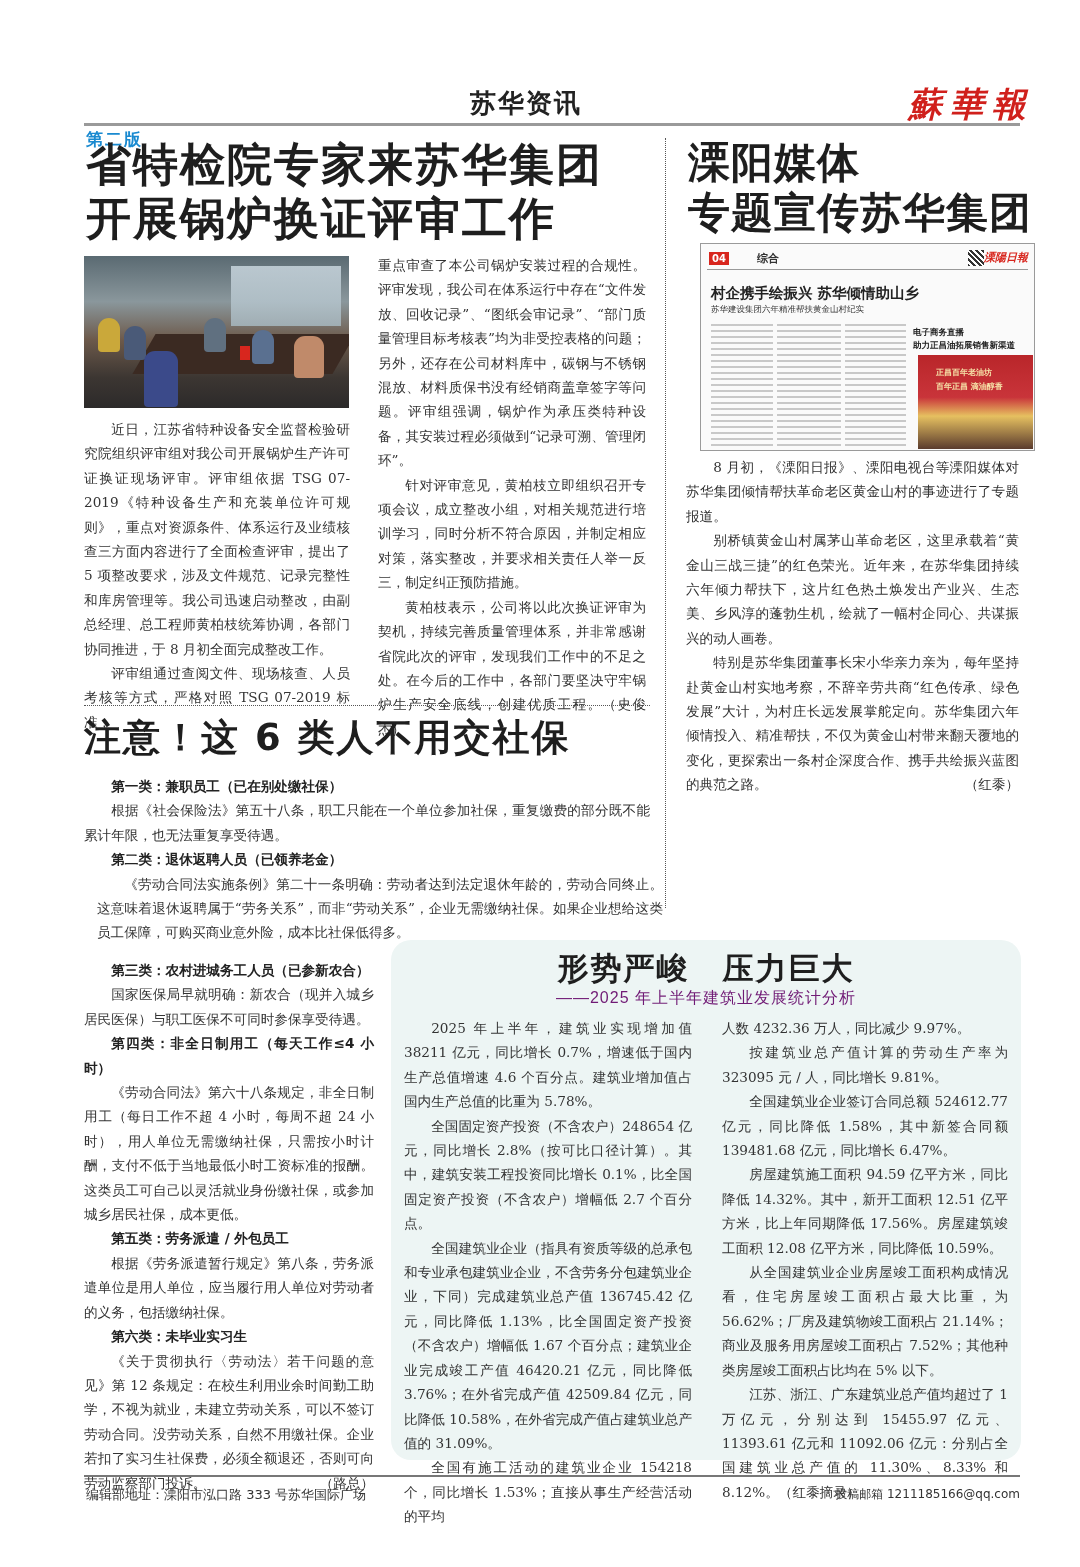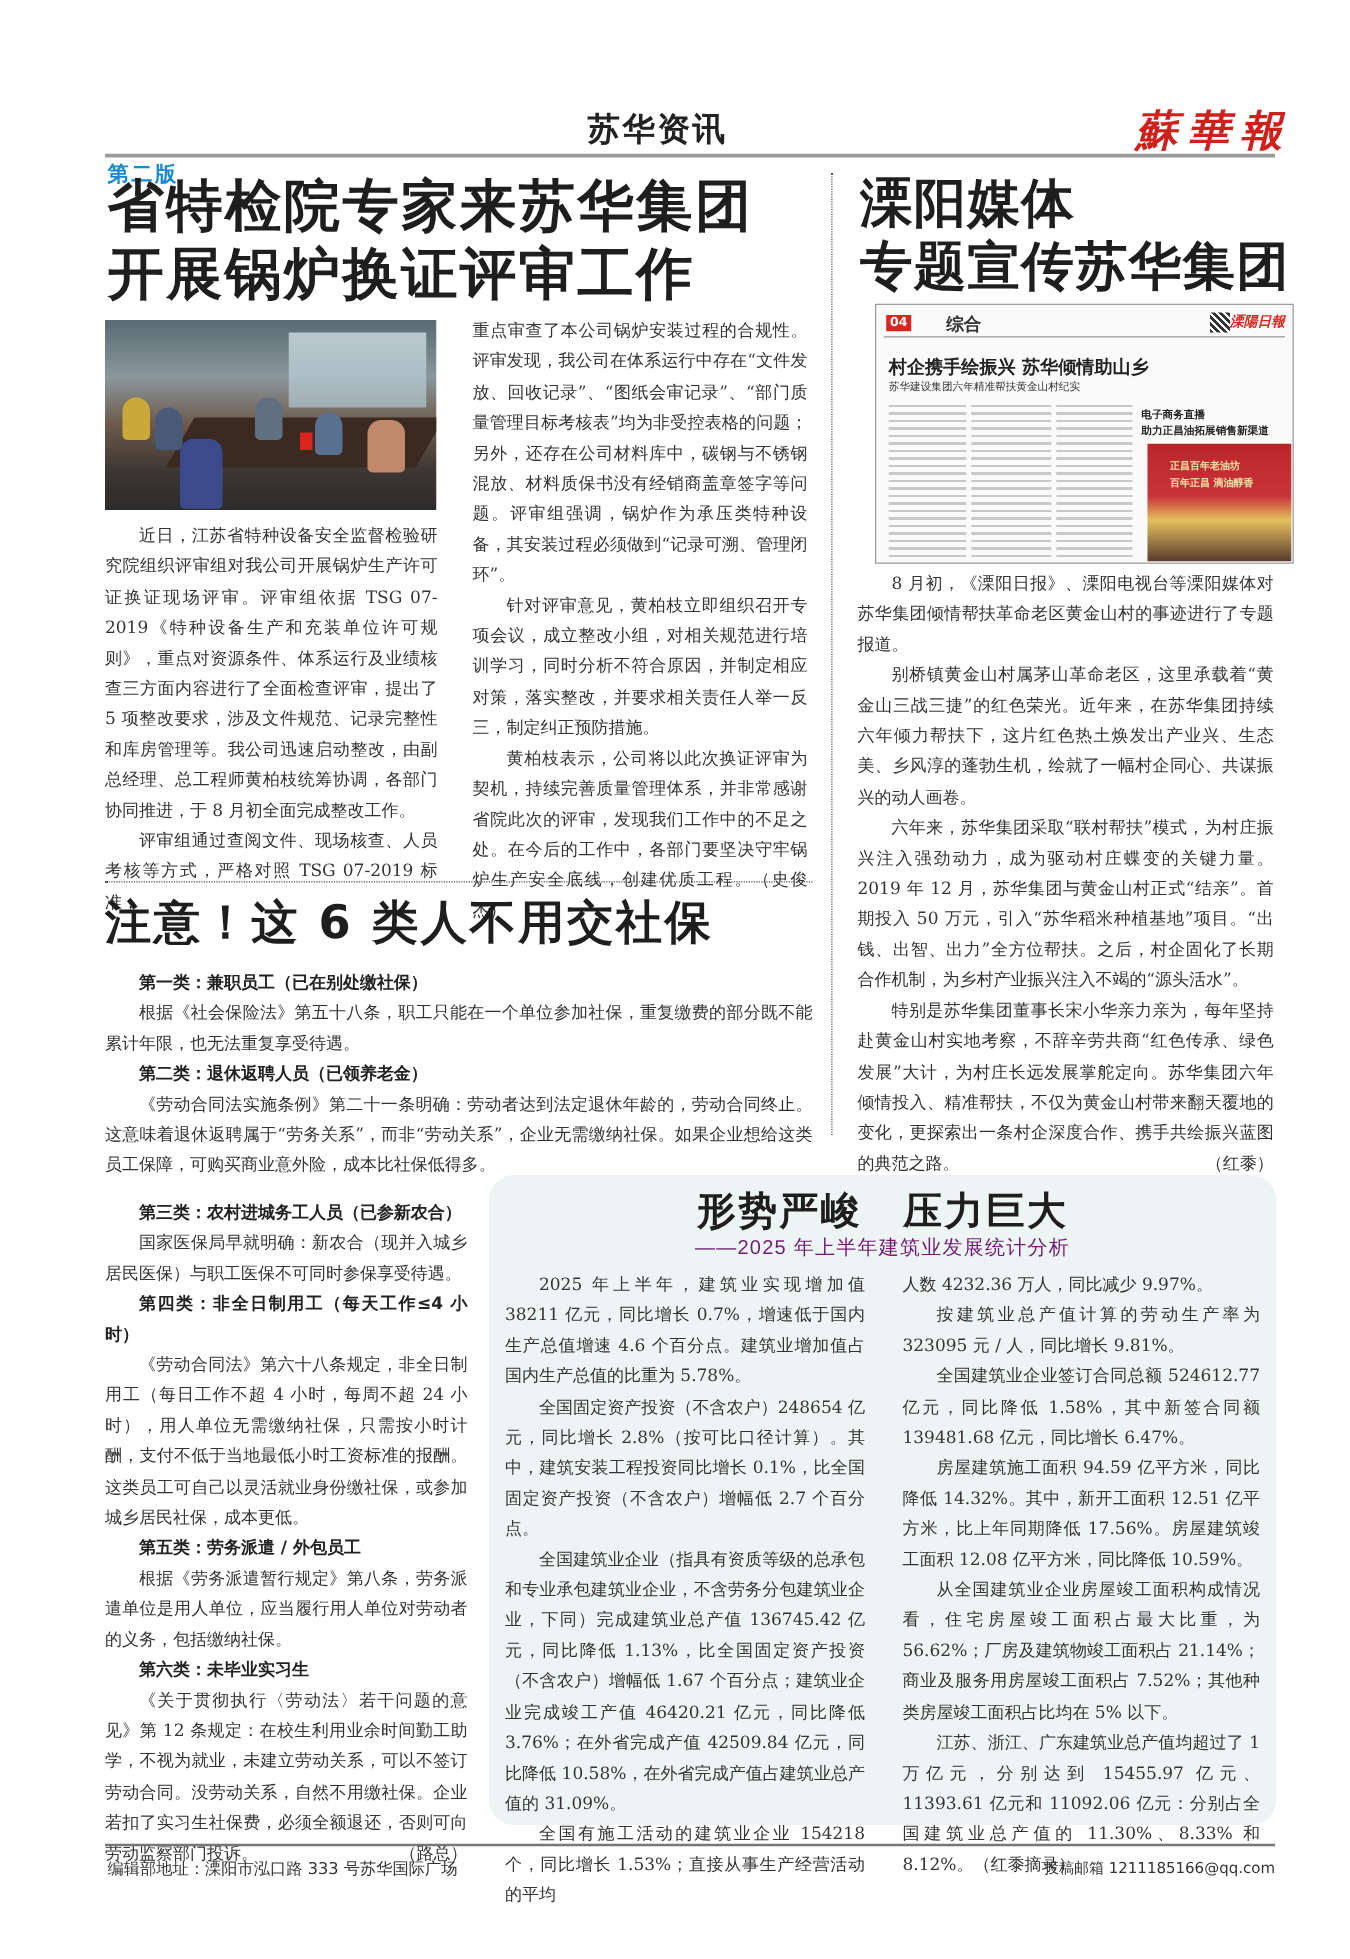--- a/index.html
+++ b/index.html
@@ -30,21 +30,21 @@
   .photo .win { position: absolute; top: 10px; right: 8px; width: 110px; height: 60px;
                 background: linear-gradient(180deg, #c9d6de, #a7b8c0); opacity: .85; }
   .photo .table { position: absolute; left: 60px; top: 78px; width: 200px; height: 40px;
                   background: #3b2a22; transform: skewX(-30deg); }
   .photo .p { position: absolute; width: 22px; height: 34px; border-radius: 11px 11px 4px 4px; }
   .photo .flag { position: absolute; left: 156px; top: 90px; width: 10px; height: 14px; background: #d8261e; }
   
   .clip { left: 700px; top: 243px; width: 333px; height: 206px; border: 1px solid #9a9a9a; background: #fafafa; overflow: hidden; }
   .clip .badge { position: absolute; left: 8px; top: 8px; background: #d8261e; color: #fff; font-family: "DejaVu Sans", sans-serif;
                  font-weight: bold; font-size: 10px; padding: 1px 3px; }
-  .clip .sec { position: absolute; left: 32px; top: 7px; font-family: Liberation Mono, monospace; font-weight: bold; font-size: 14px; color: #333; padding-left: 24px; }
+  .clip .sec { position: absolute; left: 32px; top: 7px; font-family: Liberation Mono, monospace; font-weight: bold; font-size: 11px; color: #333; padding-left: 24px; }
   .clip .logo { position: absolute; right: 6px; top: 6px; font-size: 11px; color: #d8261e; font-weight: bold; font-style: italic; }
   .clip .qr { position: absolute; right: 50px; top: 6px; width: 16px; height: 16px;
               background: repeating-linear-gradient(45deg, #333 0 2px, #fff 2px 4px); }
   .clip .rule { position: absolute; left: 6px; right: 6px; top: 25px; height: 1px; background: #999; }
   .clip .ctitle { position: absolute; left: 10px; top: 40px; font-family: "DejaVu Sans", sans-serif; font-weight: bold; font-size: 14.5px; color: #222; }
   .clip .csub { position: absolute; left: 10px; top: 60px; font-family: "DejaVu Sans", sans-serif; font-size: 8.5px; color: #333; }
   .clip .lines { position: absolute; left: 10px; top: 80px; width: 195px; height: 122px;
                  background: repeating-linear-gradient(180deg, #b8b8b8 0 2px, transparent 2px 6px); opacity: .75; }
   .clip .lines::after { content: ""; position: absolute; left: 62px; top: 0; width: 4px; height: 100%; background: #fafafa; }
   .clip .lines::before { content: ""; position: absolute; left: 130px; top: 0; width: 4px; height: 100%; background: #fafafa; z-index: 1; }
@@ -127,31 +127,30 @@
     <span>
       <div>正昌百年老油坊</div>
       <div>百年正昌 滴油醇香</div>
     </span>
   </div>
 </div>
 
 <div class="abs col" style="left:686px; top:455px; width:333px;">
   <p>8 月初，《溧阳日报》、溧阳电视台等溧阳媒体对苏华集团倾情帮扶革命老区黄金山村的事迹进行了专题报道。</p>
   <p>别桥镇黄金山村属茅山革命老区，这里承载着“黄金山三战三捷”的红色荣光。近年来，在苏华集团持续六年倾力帮扶下，这片红色热土焕发出产业兴、生态美、乡风淳的蓬勃生机，绘就了一幅村企同心、共谋振兴的动人画卷。</p>
-  <p>六年来，苏华集团采取“联村帮扶”模式，为村庄振兴注入强劲动力，成为驱动村庄蝶变的关键力量。2019 年 12 月，苏华集团与黄金山村正式“结亲”。首期投入 50 万元，引入“苏华稻米种植基地”项目。“出钱、出智、出力”全方位帮扶。之后，村企固化了长期合作机制，为乡村产业振兴注入不竭的“源头活水”。</p>
   <p><span>特别是苏华集团董事长宋小华亲力亲为，每年坚持赴黄金山村实地考察，不辞辛劳共商“红色传承、绿色发展”大计，为村庄长远发展掌舵定向。苏华集团六年倾情投入、精准帮扶，不仅为黄金山村带来翻天覆地的变化，更探索出一条村企深度合作、携手共绘振兴蓝图的典范之路。</span><span class="byline">（红黍）</span></p>
 </div>
 
 <div class="abs hl" style="left:84px; top:716px; font-size:37px; letter-spacing:2px;">注意！这 6 类人不用交社保</div>
 
 <div class="abs col" style="left:84px; top:774px; width:566px;">
   <p class="sub">第一类：兼职员工（已在别处缴社保）</p>
   <p>根据《社会保险法》第五十八条，职工只能在一个单位参加社保，重复缴费的部分既不能累计年限，也无法重复享受待遇。</p>
   <p class="sub">第二类：退休返聘人员（已领养老金）</p>
-  <p style="width:566px;">《劳动合同法实施条例》第二十一条明确：劳动者达到法定退休年龄的，劳动合同终止。这意味着退休返聘属于“劳务关系”，而非“劳动关系”，企业无需缴纳社保。如果企业想给这类员工保障，可购买商业意外险，成本比社保低得多。</p>
+  <p style="width:566px;margin-left:13px;">《劳动合同法实施条例》第二十一条明确：劳动者达到法定退休年龄的，劳动合同终止。这意味着退休返聘属于“劳务关系”，而非“劳动关系”，企业无需缴纳社保。如果企业想给这类员工保障，可购买商业意外险，成本比社保低得多。</p>
 </div>
 
 <div class="abs col" style="left:84px; top:958px; width:290px;">
   <p class="sub">第三类：农村进城务工人员（已参新农合）</p>
   <p>国家医保局早就明确：新农合（现并入城乡居民医保）与职工医保不可同时参保享受待遇。</p>
   <p class="sub">第四类：非全日制用工（每天工作≤4 小时）</p>
   <p>《劳动合同法》第六十八条规定，非全日制用工（每日工作不超 4 小时，每周不超 24 小时），用人单位无需缴纳社保，只需按小时计酬，支付不低于当地最低小时工资标准的报酬。这类员工可自己以灵活就业身份缴社保，或参加城乡居民社保，成本更低。</p>
   <p class="sub">第五类：劳务派遣 / 外包员工</p>
   <p>根据《劳务派遣暂行规定》第八条，劳务派遣单位是用人单位，应当履行用人单位对劳动者的义务，包括缴纳社保。</p>
   <p class="sub">第六类：未毕业实习生</p>

